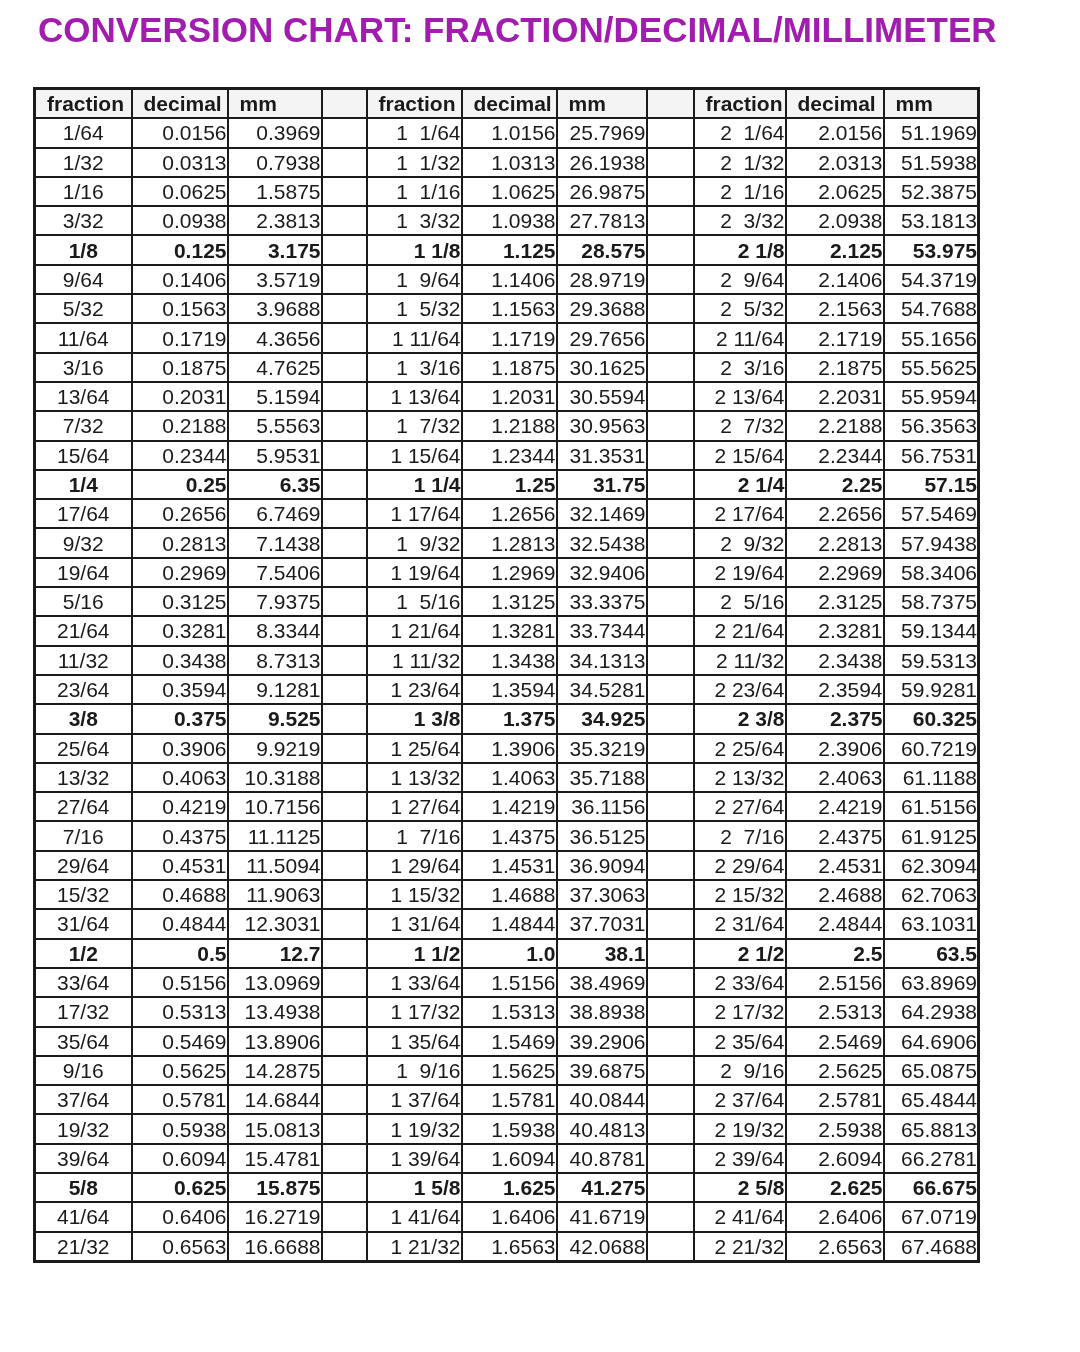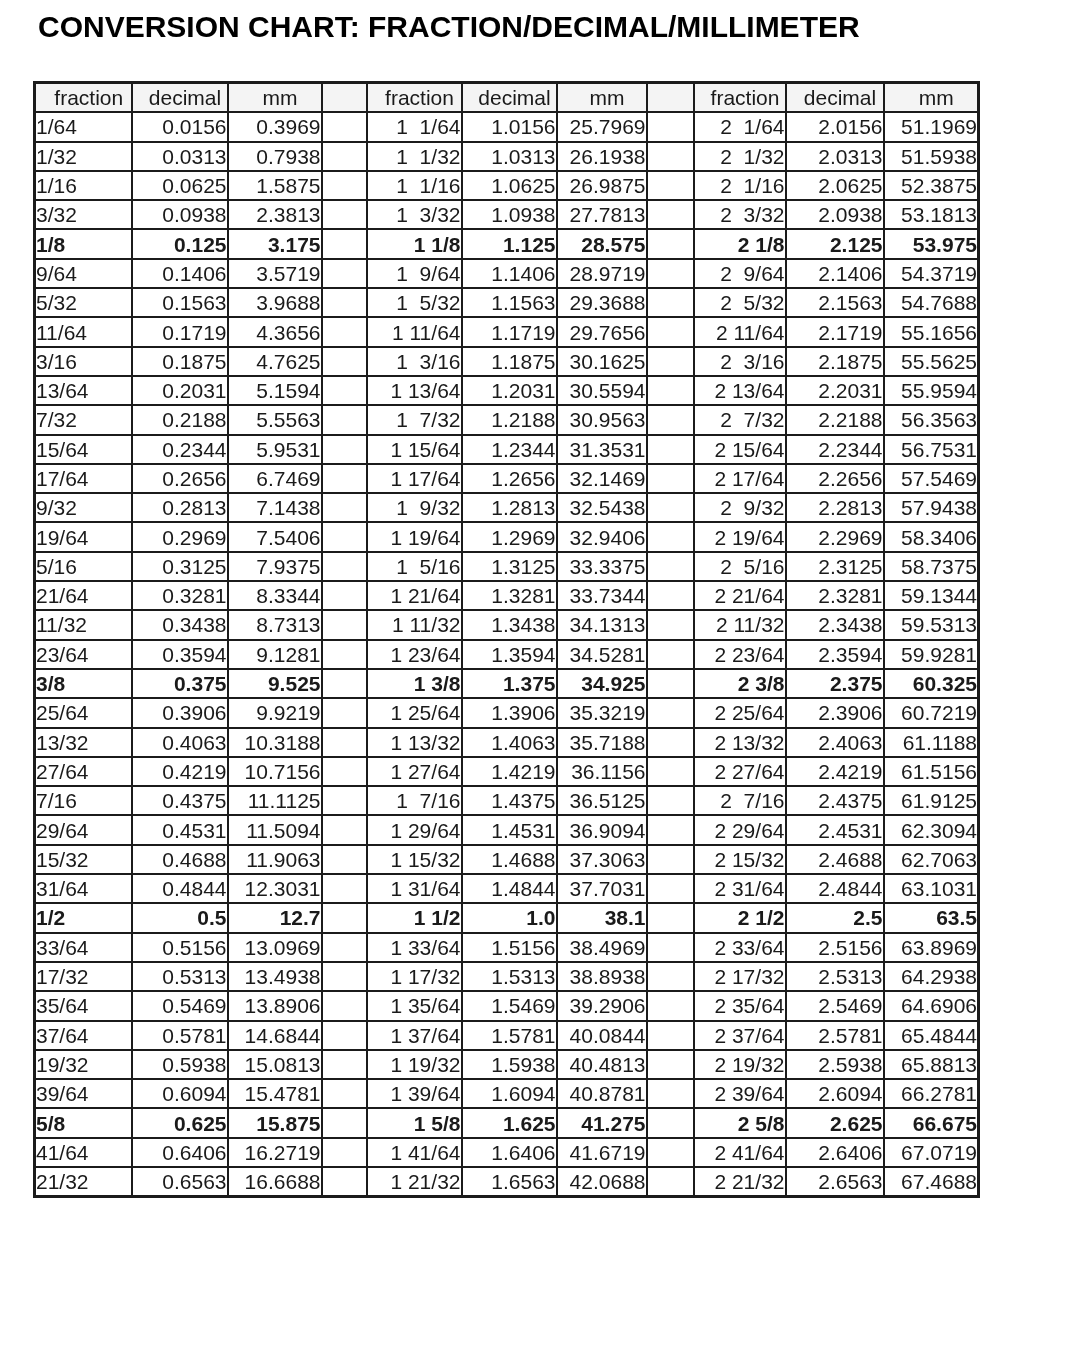--- a/index.html
+++ b/index.html
@@ -5,49 +5,49 @@
   html, body {
     margin: 0;
     padding: 0;
     background: #ffffff;
     width: 1080px;
     font-family: "Liberation Sans", sans-serif;
     color: #1a1a1a;
   }
   .title {
     margin: 10px 0 0 38px;
-    font-size: 30px;
+    font-size: 35px;
     font-weight: bold;
     letter-spacing: 0px;
     white-space: nowrap;
-    color: #000000;
+    color: #a21caf;
   }
   table.conv {
     border-collapse: collapse;
     table-layout: fixed;
     margin: 37px 0 0 33px;
     border: 3px solid #1b1b1b;
   }
   table.conv th, table.conv td {
     border: 2px solid #1b1b1b;
     height: 27.3px;
     padding: 0;
     font-size: 21px;
     line-height: 27px;
     overflow: hidden;
     background: #ffffff;
   }
   table.conv th {
     background: #f4f4f4;
-    font-weight: normal;
-    text-align: center;
+    font-weight: bold;
+    text-align: left;
     padding-left: 11px;
   }
   table.conv th.spacer { padding: 0; }
-  td.frac1 { text-align: left;  padding-left: 11px;  white-space: pre; }
+  td.frac1 { text-align: center;  padding-left: 11px;  white-space: pre; }
   td.fracN { text-align: right; padding-right: 8px;  white-space: pre; }
   td.num   { text-align: right; padding-right: 10px; }
   td.spacer { background: #ffffff; }
   tr.boldrow td { font-weight: bold; }
 </style>
 </head>
 <body>
 
 <h1 class="title">CONVERSION CHART: FRACTION/DECIMAL/MILLIMETER</h1>
 
@@ -230,20 +230,33 @@
         <td class="num">5.9531</td>
         <td class="spacer"></td>
         <td class="fracN">1 15/64</td>
         <td class="num">1.2344</td>
         <td class="num">31.3531</td>
         <td class="spacer"></td>
         <td class="fracN">2 15/64</td>
         <td class="num">2.2344</td>
         <td class="num">56.7531</td>
       </tr>
+      <tr class="boldrow">
+        <td class="frac1">1/4</td>
+        <td class="num">0.25</td>
+        <td class="num">6.35</td>
+        <td class="spacer"></td>
+        <td class="fracN">1 1/4</td>
+        <td class="num">1.25</td>
+        <td class="num">31.75</td>
+        <td class="spacer"></td>
+        <td class="fracN">2 1/4</td>
+        <td class="num">2.25</td>
+        <td class="num">57.15</td>
+      </tr>
       <tr>
         <td class="frac1">17/64</td>
         <td class="num">0.2656</td>
         <td class="num">6.7469</td>
         <td class="spacer"></td>
         <td class="fracN">1 17/64</td>
         <td class="num">1.2656</td>
         <td class="num">32.1469</td>
         <td class="spacer"></td>
         <td class="fracN">2 17/64</td>
@@ -478,20 +491,33 @@
         <td class="spacer"></td>
         <td class="fracN">1 35/64</td>
         <td class="num">1.5469</td>
         <td class="num">39.2906</td>
         <td class="spacer"></td>
         <td class="fracN">2 35/64</td>
         <td class="num">2.5469</td>
         <td class="num">64.6906</td>
       </tr>
       <tr>
+        <td class="frac1">9/16</td>
+        <td class="num">0.5625</td>
+        <td class="num">14.2875</td>
+        <td class="spacer"></td>
+        <td class="fracN">1  9/16</td>
+        <td class="num">1.5625</td>
+        <td class="num">39.6875</td>
+        <td class="spacer"></td>
+        <td class="fracN">2  9/16</td>
+        <td class="num">2.5625</td>
+        <td class="num">65.0875</td>
+      </tr>
+      <tr>
         <td class="frac1">37/64</td>
         <td class="num">0.5781</td>
         <td class="num">14.6844</td>
         <td class="spacer"></td>
         <td class="fracN">1 37/64</td>
         <td class="num">1.5781</td>
         <td class="num">40.0844</td>
         <td class="spacer"></td>
         <td class="fracN">2 37/64</td>
         <td class="num">2.5781</td>

